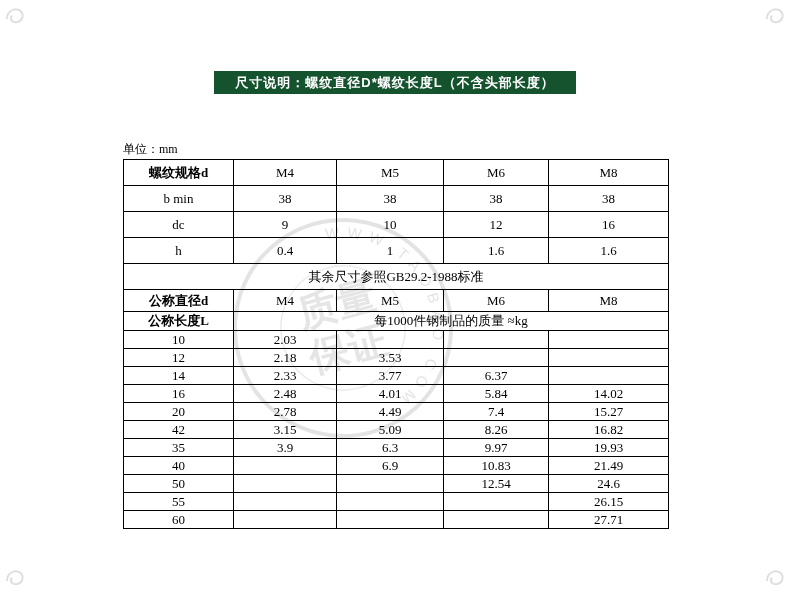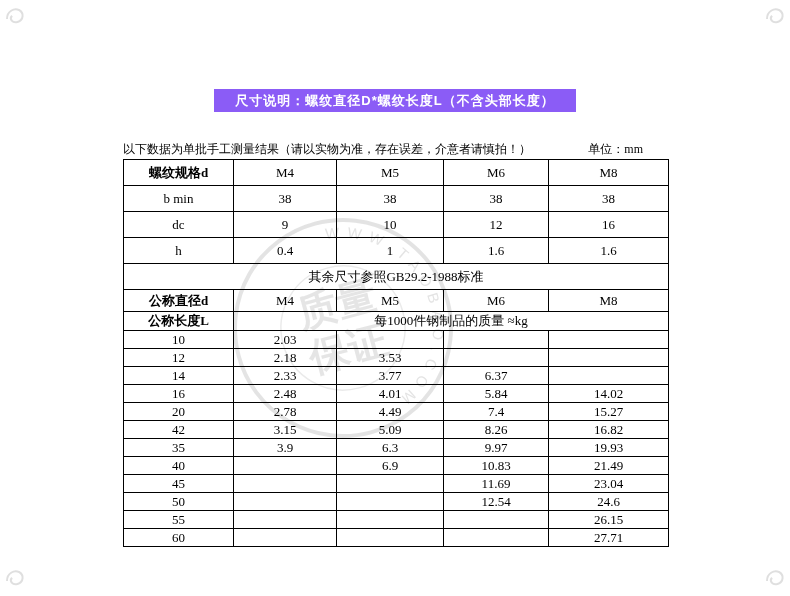--- a/index.html
+++ b/index.html
@@ -67,26 +67,25 @@
   <svg class="corner tr" width="24" height="22" viewBox="0 0 24 22">
     <path d="M4 13 C4 5 11 2 16 4 C21 6.5 21 14 14.5 16 C9.5 17.5 6 13 9 9.8" fill="none" stroke="#c6c6c6" stroke-width="2"></path>
   </svg>
   <svg class="corner bl" width="24" height="22" viewBox="0 0 24 22">
     <path d="M4 13 C4 5 11 2 16 4 C21 6.5 21 14 14.5 16 C9.5 17.5 6 13 9 9.8" fill="none" stroke="#c6c6c6" stroke-width="2"></path>
   </svg>
   <svg class="corner br" width="24" height="22" viewBox="0 0 24 22">
     <path d="M4 13 C4 5 11 2 16 4 C21 6.5 21 14 14.5 16 C9.5 17.5 6 13 9 9.8" fill="none" stroke="#c6c6c6" stroke-width="2"></path>
   </svg>
 
-  <div class="banner" style="background: #8b5cf6; color: rgb(255, 255, 255); margin-top: 18px;">
+  <div class="banner" style="background: #14532d; color: rgb(255, 255, 255);">
     <span>尺寸说明：螺纹直径D*螺纹长度L（不含头部长度）</span>
   </div>
 
   <div class="note-row">
-    <span>以下数据为单批手工测量结果（请以实物为准，存在误差，介意者请慎拍！）</span>
     <span>单位：mm</span>
   </div>
 
   <table class="spec">
     <colgroup>
       <col style="width:110px">
       <col style="width:103px">
       <col style="width:107px">
       <col style="width:105px">
       <col style="width:120px">
@@ -184,27 +183,20 @@
           <td>19.93</td>
         </tr>
         <tr class="r-sm">
           <td>40</td>
           <td></td>
           <td>6.9</td>
           <td>10.83</td>
           <td>21.49</td>
         </tr>
         <tr class="r-sm">
-          <td>45</td>
-          <td></td>
-          <td></td>
-          <td>11.69</td>
-          <td>23.04</td>
-        </tr>
-        <tr class="r-sm">
           <td>50</td>
           <td></td>
           <td></td>
           <td>12.54</td>
           <td>24.6</td>
         </tr>
         <tr class="r-sm">
           <td>55</td>
           <td></td>
           <td></td>

